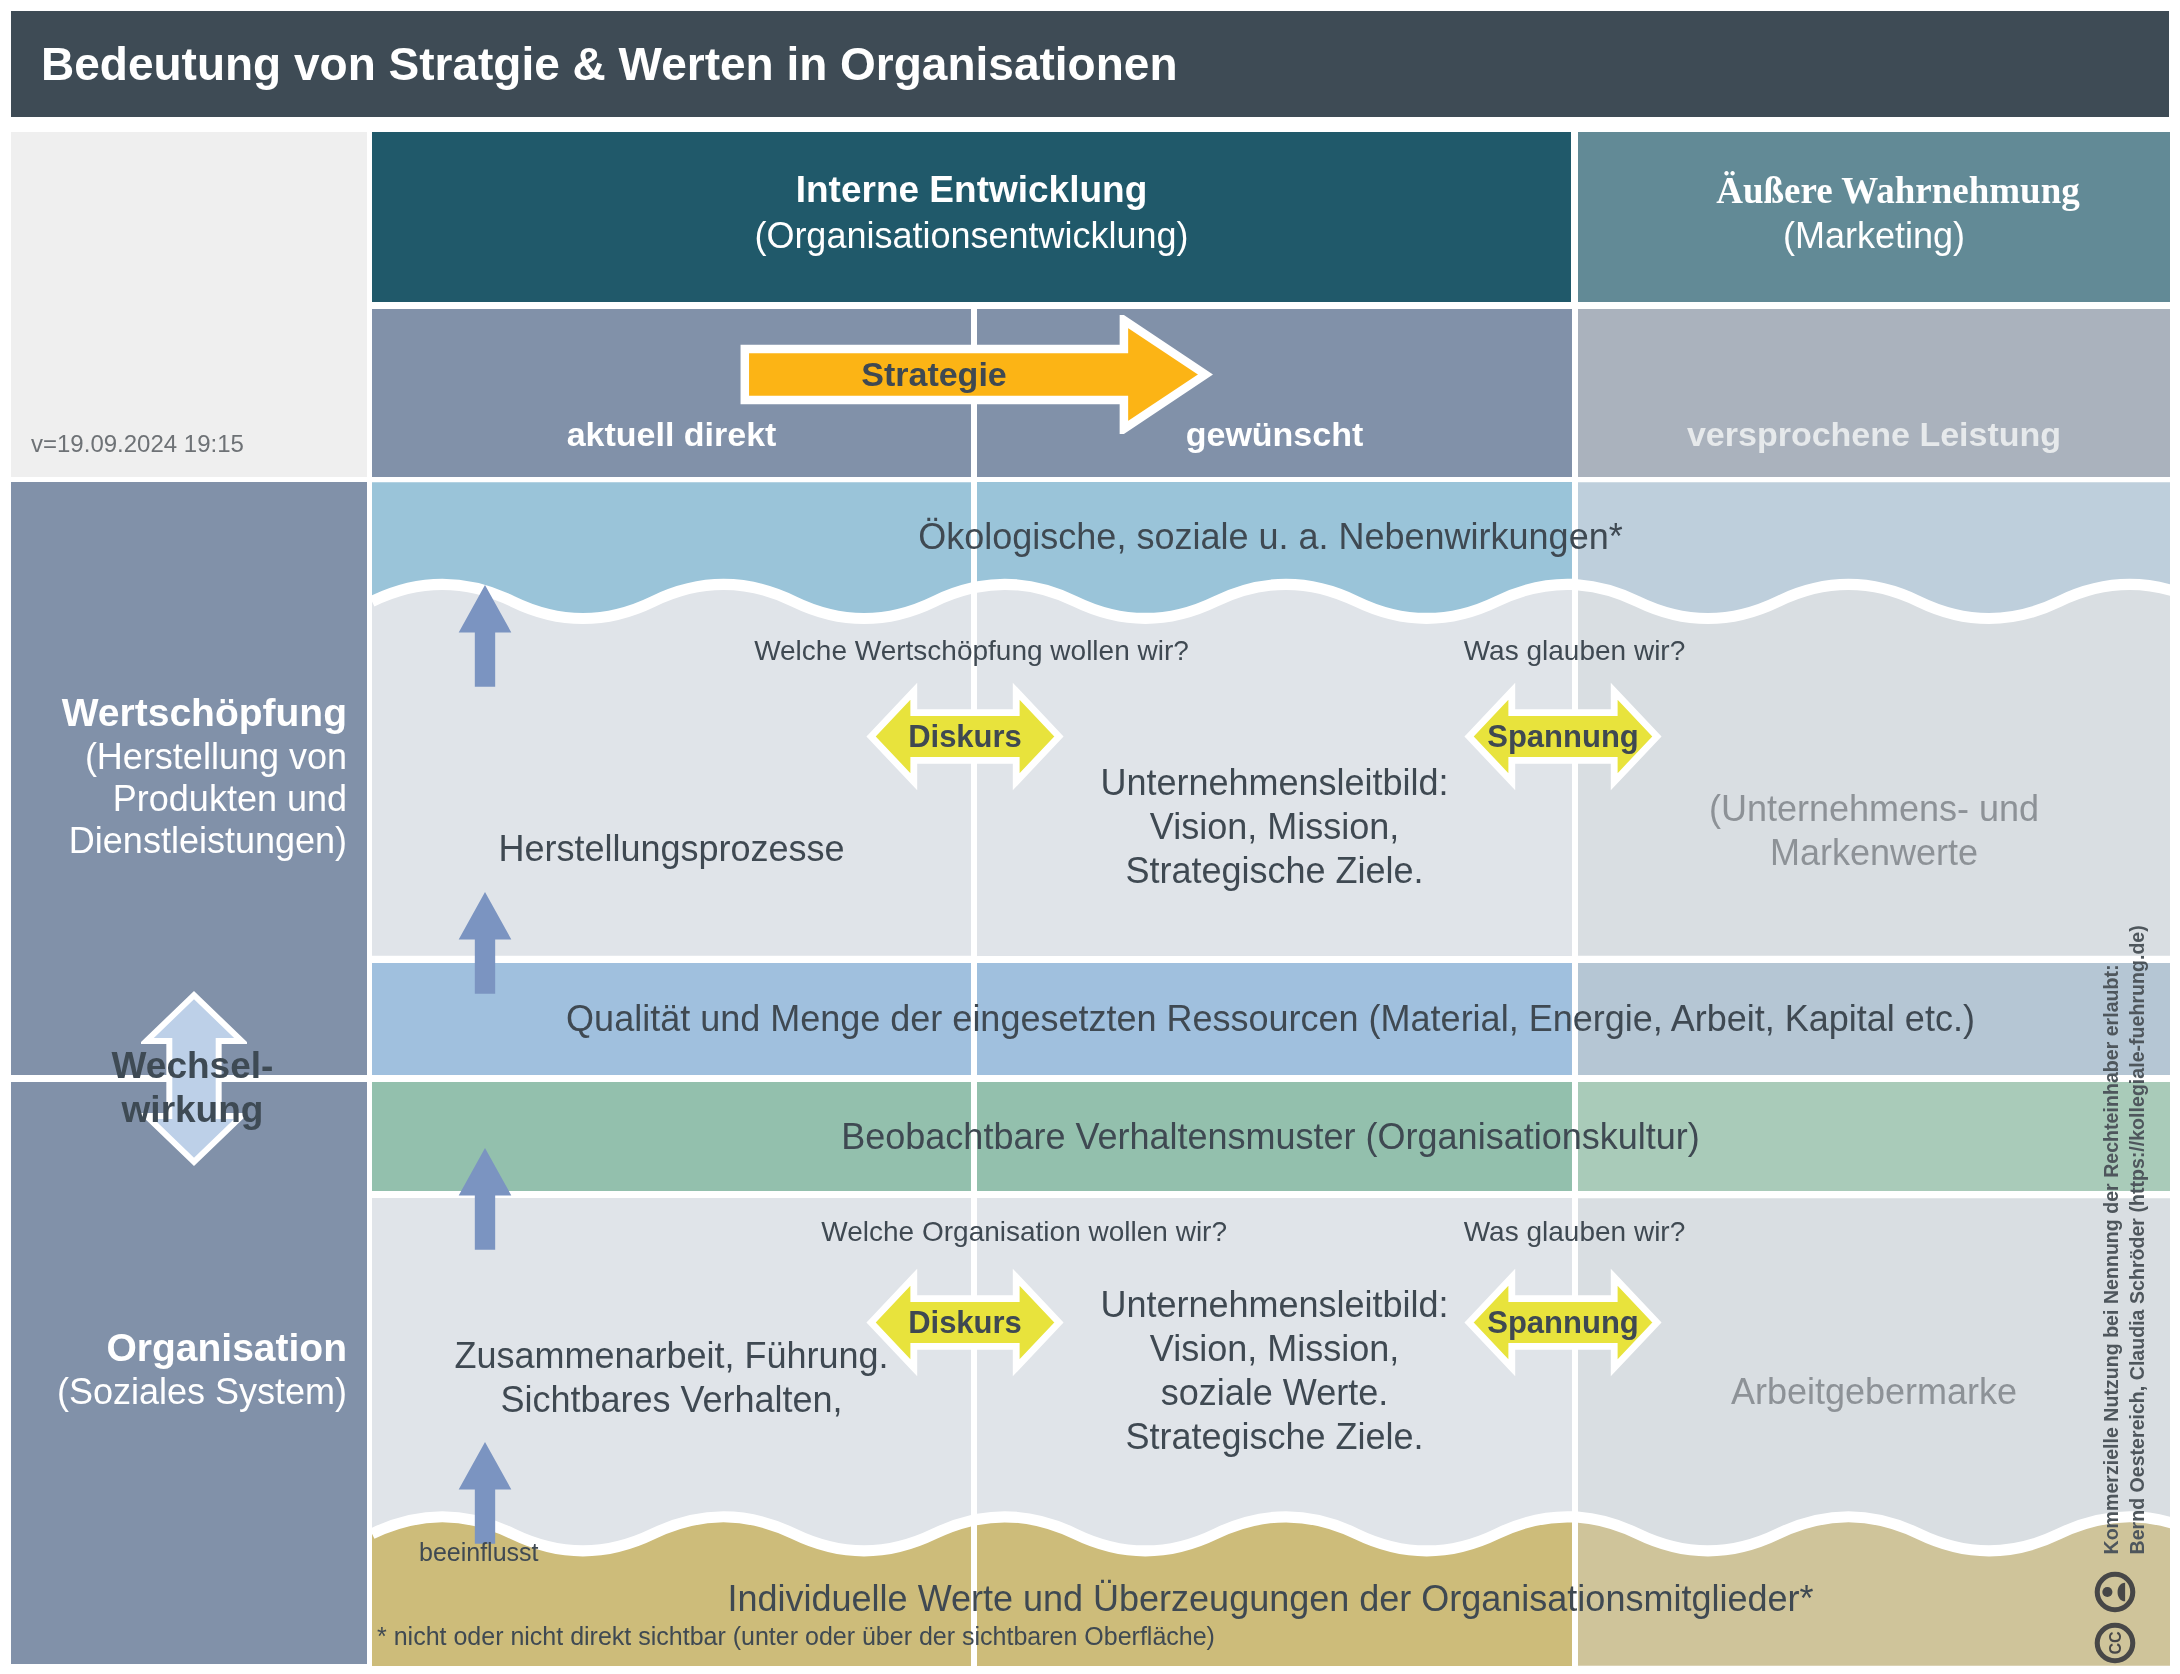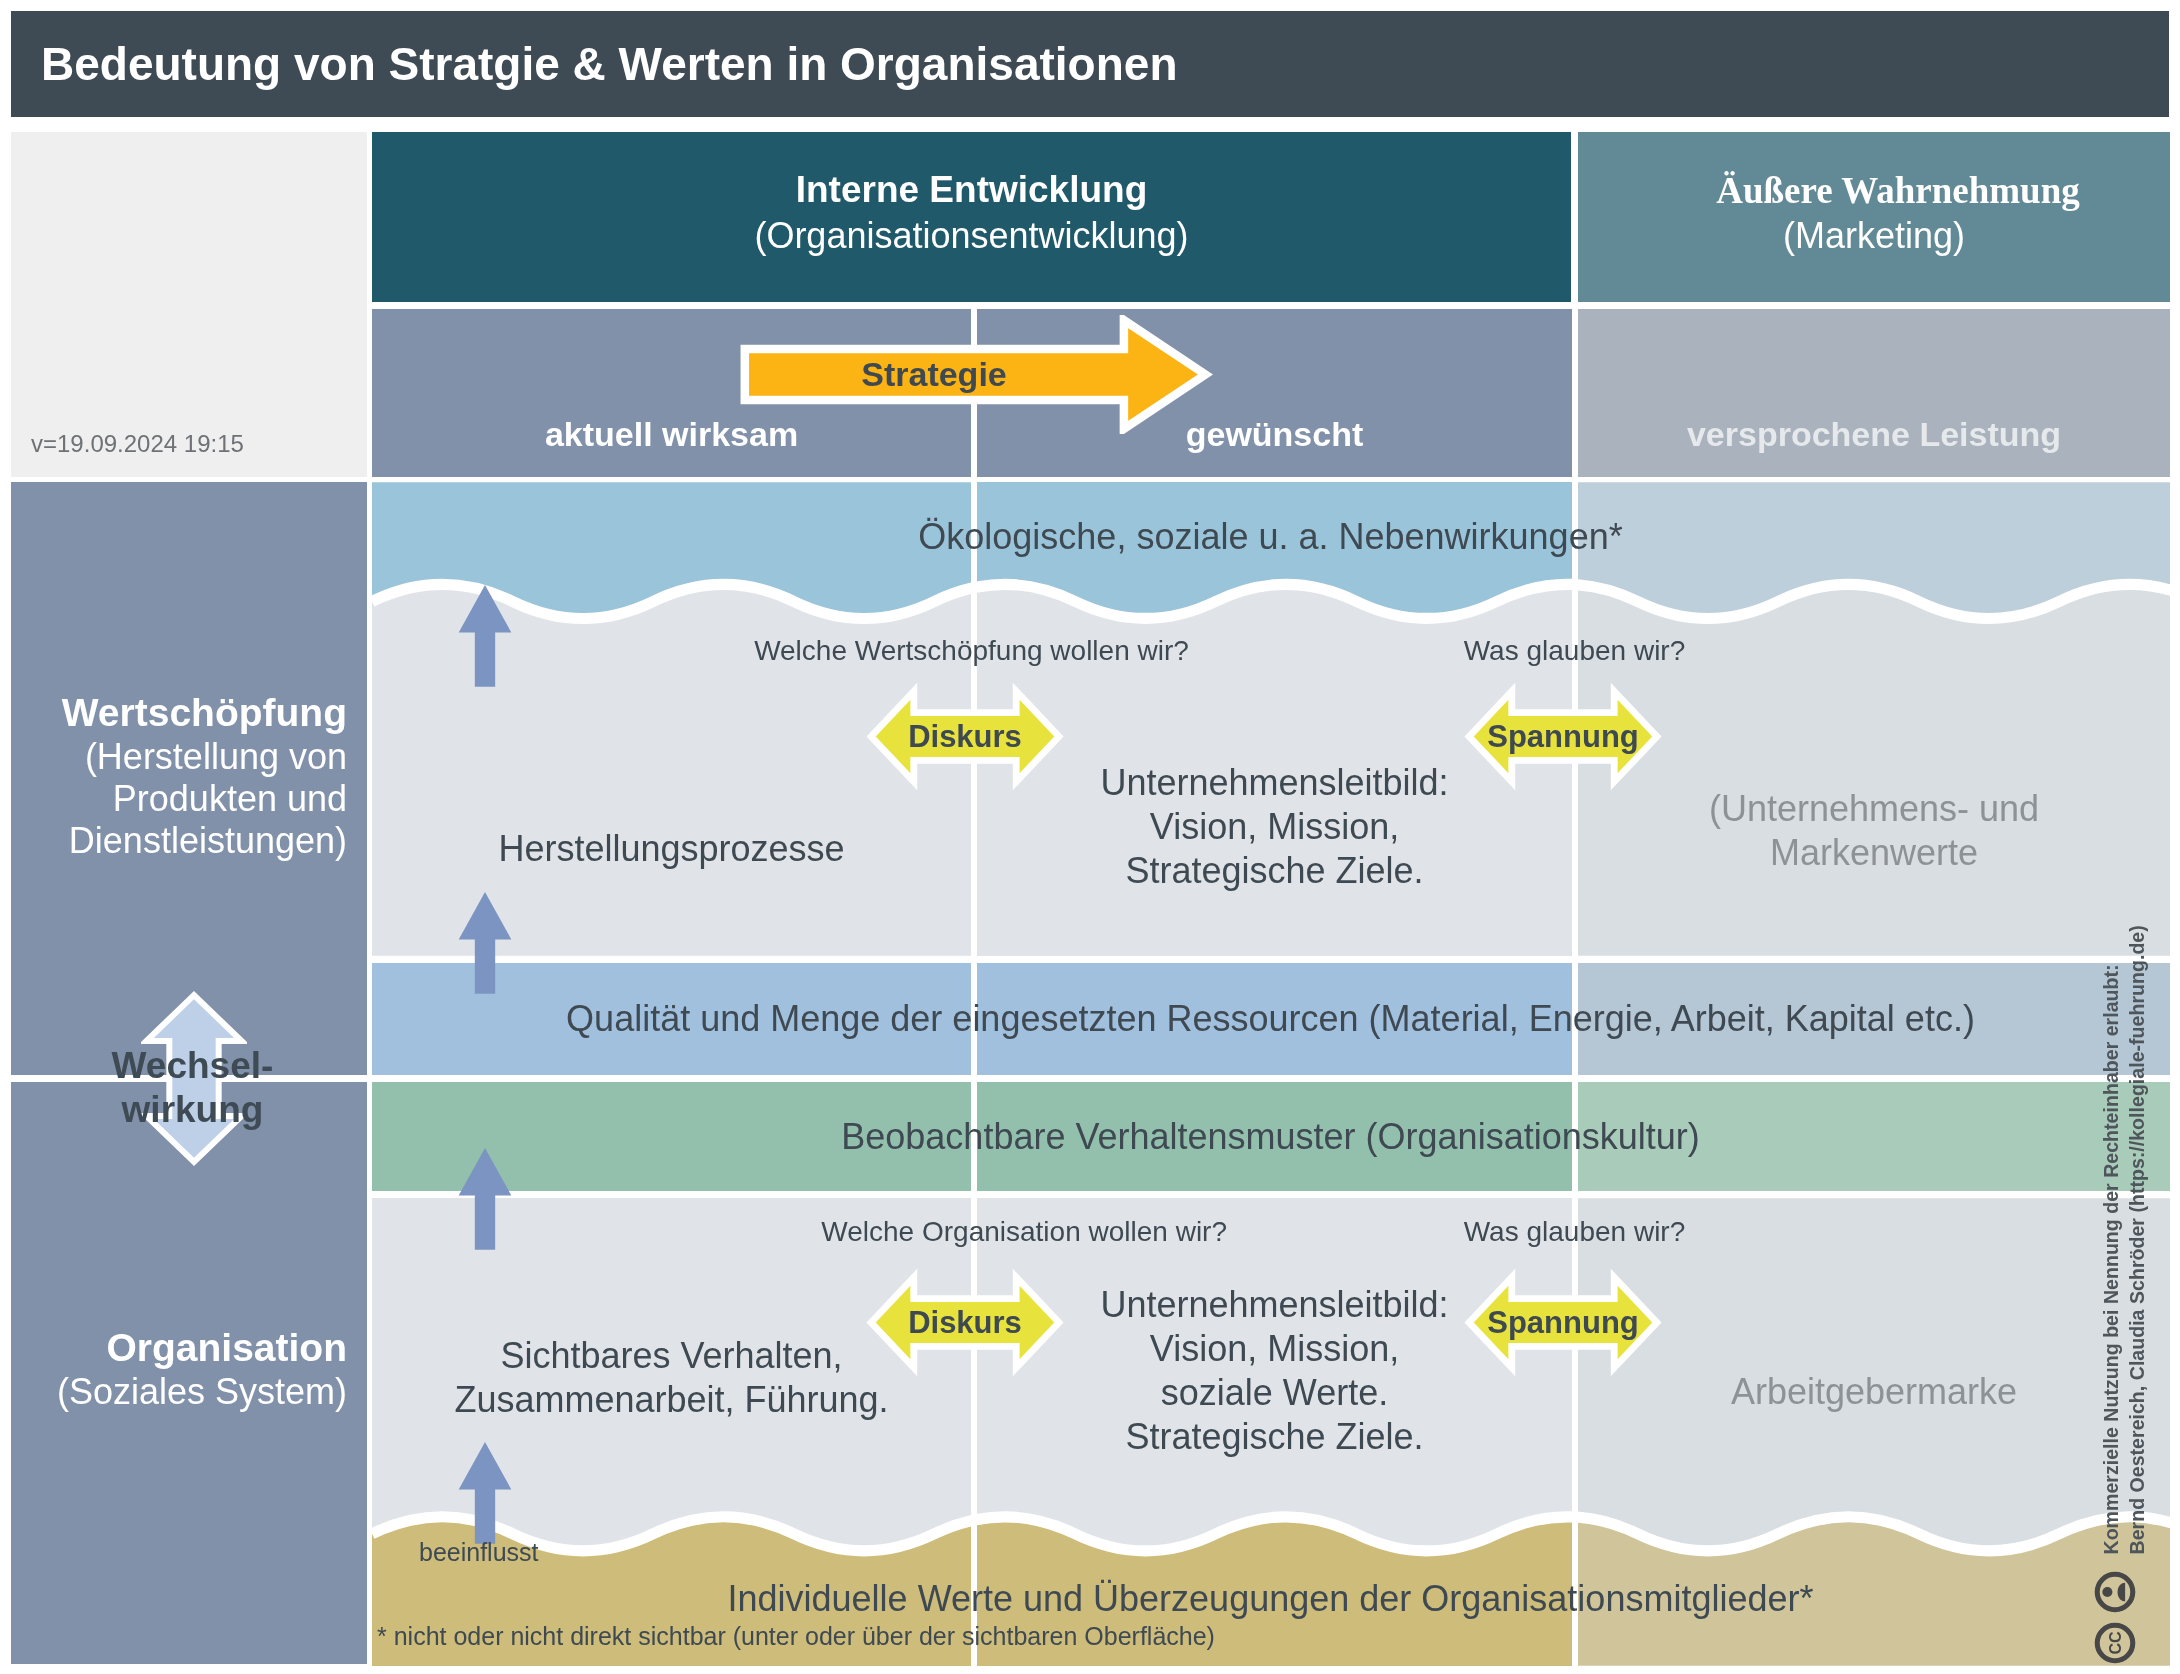--- a/index.html
+++ b/index.html
@@ -47,21 +47,21 @@
 <div class="t w c" style="left:372px;top:215px;width:1199px;font-size:36px;">(Organisationsentwicklung)</div>
 
 <div class="cell" style="left:1578px;top:132px;width:592px;height:170px;background:var(--header_external);"></div>
 <div class="t w c" style="left:1578px;top:169px;width:640px;font-size:37px;font-weight:bold;font-family:Liberation Serif, serif;">Äußere Wahrnehmung</div>
 <div class="t w c" style="left:1578px;top:215px;width:592px;font-size:36px;">(Marketing)</div>
 
 <div class="cell" style="left:372px;top:309px;width:599px;height:168px;background:var(--strategy_cell);"></div>
 <div class="cell" style="left:977px;top:309px;width:595px;height:168px;background:var(--strategy_cell);"></div>
 <div class="cell" style="left:1578px;top:309px;width:592px;height:168px;background:var(--strategy_cell_right);"></div>
 
-<div class="t w c" style="left:372px;top:415px;width:599px;font-size:34px;font-weight:bold;">aktuell wirksam</div>
+<div class="t w c" style="left:372px;top:415px;width:599px;font-size:34px;font-weight:bold;">aktuell direkt</div>
 <div class="t w c" style="left:977px;top:415px;width:595px;font-size:34px;font-weight:bold;">gewünscht</div>
 <div class="t c" style="left:1578px;top:415px;width:592px;font-size:34px;font-weight:bold;color:var(--promised_text);">versprochene Leistung</div>
 
 <svg class="strat-arrow" style="left:739px;top:315px;" width="474" height="119" viewBox="0 0 556 140">
   <polygon points="6,40 452,40 452,6 548,70 452,134 452,100 6,100"></polygon>
 </svg>
 <div class="arrow-label" style="left:744px;top:315px;width:380px;height:119px;font-size:34px;">Strategie</div>
 
 <div class="cell" style="left:11px;top:482px;width:356px;height:593px;background:var(--left_column);"></div>
 <div class="cell" style="left:11px;top:1082px;width:356px;height:582px;background:var(--left_column);"></div>
@@ -163,22 +163,22 @@
   <polygon points="6,65 56,12 56,37 176,37 176,12 226,65 176,118 176,93 56,93 56,118"></polygon>
 </svg>
 <div class="arrow-label" style="left:866px;top:1267px;width:198px;height:111px;font-size:31px;">Diskurs</div>
 
 <svg class="h-arrow" style="left:1464px;top:1267px;" width="198" height="111" viewBox="0 0 232 130">
   <polygon points="6,65 56,12 56,37 176,37 176,12 226,65 176,118 176,93 56,93 56,118"></polygon>
 </svg>
 <div class="arrow-label" style="left:1464px;top:1267px;width:198px;height:111px;font-size:31px;">Spannung</div>
 
 <div class="t c" style="left:372px;top:1334px;width:599px;font-size:36px;line-height:44px;">
+  <div>Zusammenarbeit, Führung.</div>
   <div>Sichtbares Verhalten,</div>
-  <div>Zusammenarbeit, Führung.</div>
 </div>
 
 <div class="t c" style="left:977px;top:1283px;width:595px;font-size:36px;line-height:44px;">
   <div>Unternehmensleitbild:</div>
   <div>Vision, Mission,</div>
   <div>soziale Werte.</div>
   <div>Strategische Ziele.</div>
 </div>
 
 <div class="t c gray" style="left:1578px;top:1371px;width:592px;font-size:36px;">Arbeitgebermarke</div>

